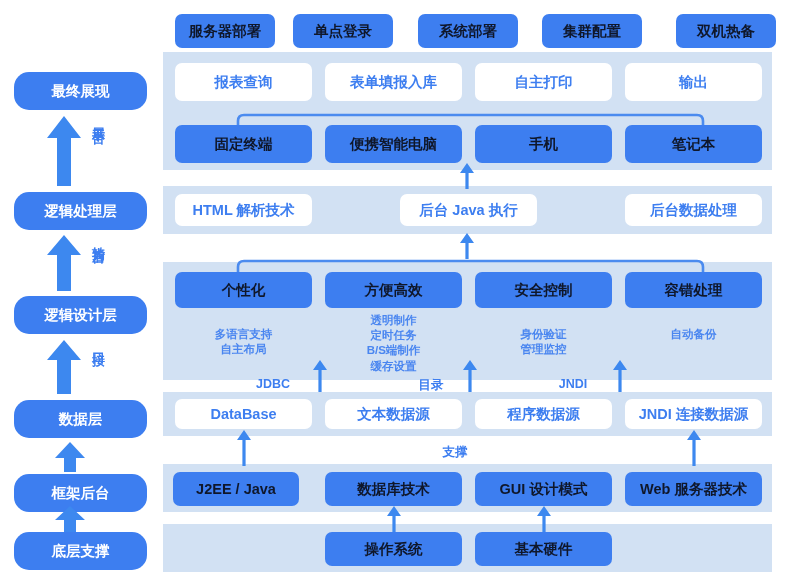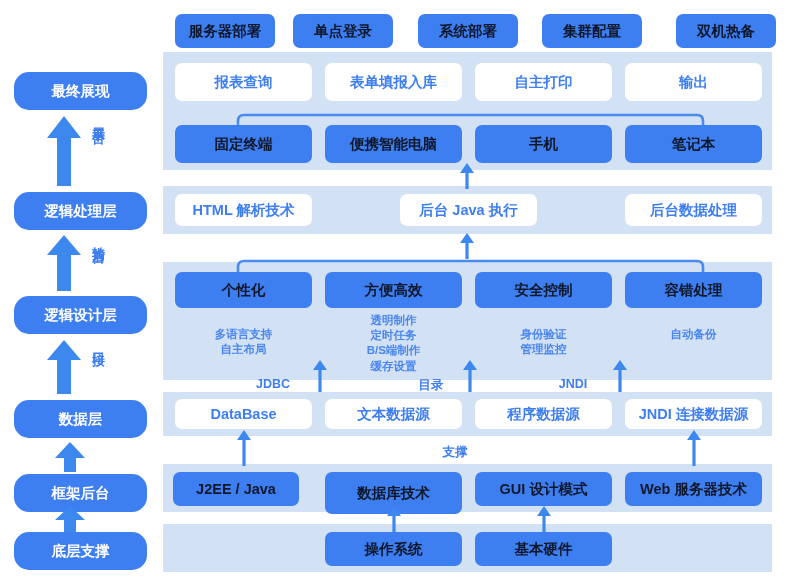--- a/index.html
+++ b/index.html
@@ -280,21 +280,21 @@
   <div class="tarrow" style="left:686px; top:430px;">
     <svg width="16" height="36" viewBox="0 0 16 36">
         <path d="M8 0 L15 10 L9.6 10 L9.6 36 L6.4 36 L6.4 10 L1 10 Z" fill="#3d88ef"></path>
       </svg>
   </div>
   <div class="cap" style="left:425px; top:444px; width:60px;">支撑</div>
 
   <div class="pill blue" style="left:173px; top:472px; width:126px; height:34px;">
     <span>J2EE / Java</span>
   </div>
-  <div class="pill blue" style="left:325px; top:472px; width:137px; height:42px;">
+  <div class="pill blue" style="left:325px; top:472px; width:137px; height:34px;">
     <span>数据库技术</span>
   </div>
   <div class="pill blue" style="left:475px; top:472px; width:137px; height:34px;">
     <span>GUI 设计模式</span>
   </div>
   <div class="pill blue" style="left:625px; top:472px; width:137px; height:34px;">
     <span>Web 服务器技术</span>
   </div>
 
   <div class="tarrow" style="left:386px; top:506px;">

